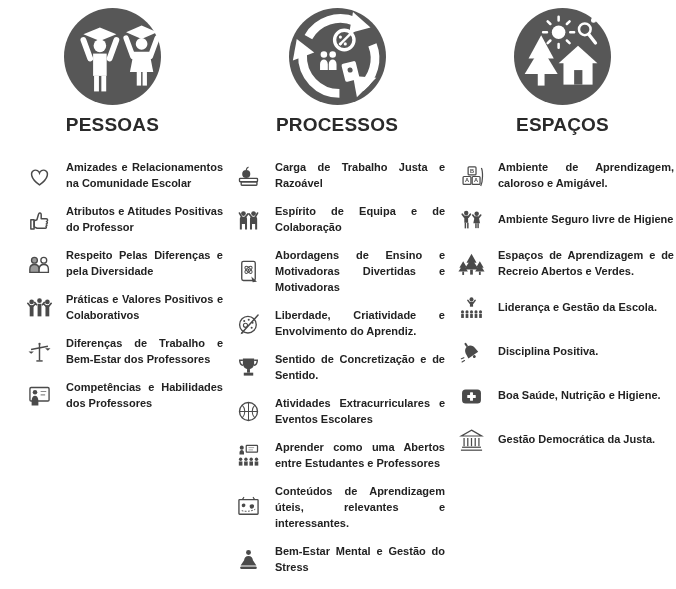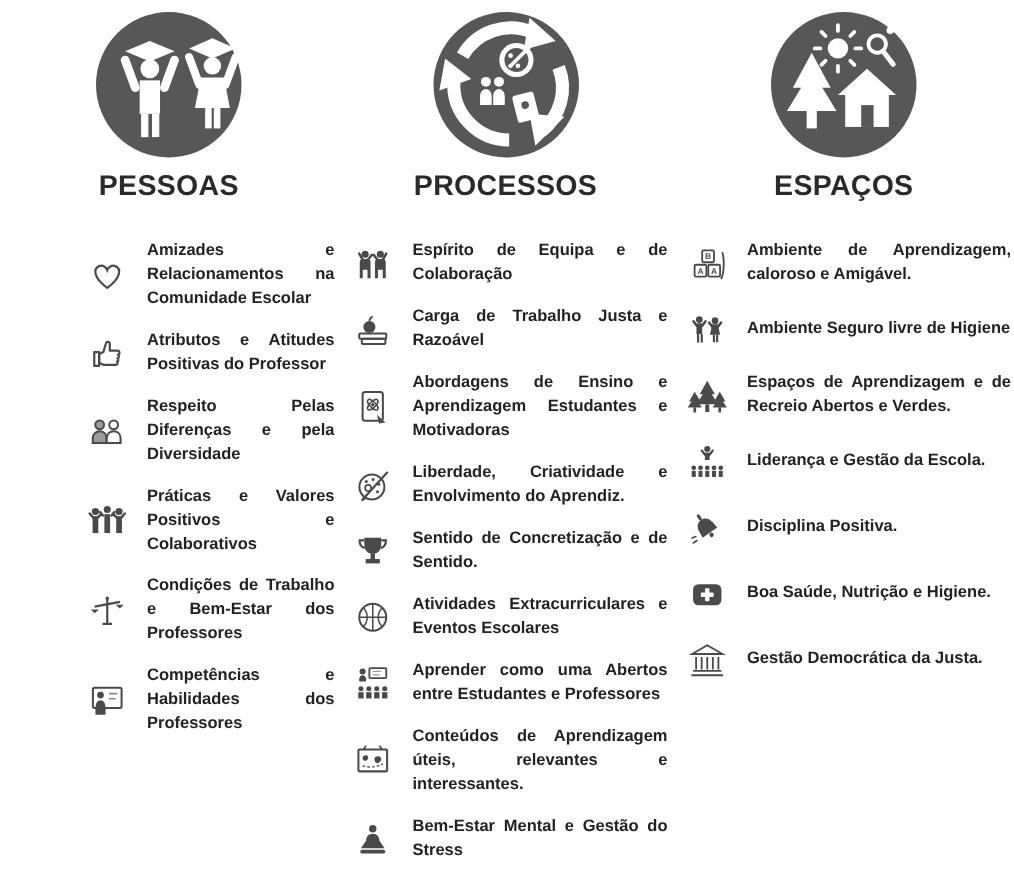--- a/index.html
+++ b/index.html
@@ -4,21 +4,21 @@
 <style>
   html,body{margin:0;padding:0;background:#fff;}
   body{width:676px;height:589px;overflow:hidden;font-family:"Liberation Sans",sans-serif;}
   .columns{display:grid;grid-template-columns:225px 224px 227px;width:676px;}
   .column{display:flex;flex-direction:column;}
   .col-header{display:flex;flex-direction:column;align-items:center;padding-top:8px;}
   .hero-circle{width:97px;height:97px;border-radius:50%;background:#575757;display:flex;align-items:center;justify-content:center;}
   .hero-circle svg{width:97px;height:97px;}
   .col-title{margin-top:9px;font-size:19px;font-weight:bold;color:#2a2a2a;letter-spacing:.2px;}
   .items{margin-top:24px;}
-  .col-pessoas .items{padding:0 2px 0 24px;margin-left:32px;}
+  .col-pessoas .items{padding:0 2px 0 24px;}
   .col-processos .items{padding:0 4px 0 8px;}
   .col-espacos .items{padding:0 2px 0 7px;}
   .item{display:flex;align-items:center;gap:12px;margin-bottom:12px;min-height:32px;}
   .item-icon{flex:none;width:30px;display:flex;align-items:center;justify-content:center;}
   .item-icon svg{width:27px;height:27px;}
   .item-text{flex:1;font-size:11px;font-weight:bold;color:#222;line-height:1.45;text-align:justify;}
   #icon-defs{position:absolute;width:0;height:0;overflow:hidden;}
 </style>
 </head>
 <body>
@@ -346,21 +346,21 @@
     </span>
     <span class="item-text">Práticas e Valores Positivos e Colaborativos</span>
   </div>
 
   <div class="item">
     <span class="item-icon">
       <svg>
               <use href="#icon-balance-scale"></use>
             </svg>
     </span>
-    <span class="item-text">Condições de Trabalho e Bem-Estar dos Professores</span>
+    <span class="item-text">Diferenças de Trabalho e Bem-Estar dos Professores</span>
   </div>
 
   <div class="item">
     <span class="item-icon">
       <svg>
               <use href="#icon-teacher-board"></use>
             </svg>
     </span>
     <span class="item-text">Competências e Habilidades dos Professores</span>
   </div>
@@ -373,42 +373,42 @@
         <svg>
             <use href="#hero-processos"></use>
           </svg>
       </div>
       <div class="col-title">PROCESSOS</div>
     </div>
     <div class="items">
   <div class="item">
     <span class="item-icon">
       <svg>
+              <use href="#icon-apple-books"></use>
+            </svg>
+    </span>
+    <span class="item-text">Carga de Trabalho Justa e Razoável</span>
+  </div>
+
+  <div class="item">
+    <span class="item-icon">
+      <svg>
               <use href="#icon-team-spirit"></use>
             </svg>
     </span>
     <span class="item-text">Espírito de Equipa e de Colaboração</span>
   </div>
 
   <div class="item">
     <span class="item-icon">
       <svg>
-              <use href="#icon-apple-books"></use>
-            </svg>
-    </span>
-    <span class="item-text">Carga de Trabalho Justa e Razoável</span>
-  </div>
-
-  <div class="item">
-    <span class="item-icon">
-      <svg>
               <use href="#icon-tablet-atom"></use>
             </svg>
     </span>
-    <span class="item-text">Abordagens de Ensino e Aprendizagem Estudantes e Motivadoras</span>
+    <span class="item-text">Abordagens de Ensino e Motivadoras Divertidas e Motivadoras</span>
   </div>
 
   <div class="item">
     <span class="item-icon">
       <svg>
               <use href="#icon-palette"></use>
             </svg>
     </span>
     <span class="item-text">Liberdade, Criatividade e Envolvimento do Aprendiz.</span>
   </div>

